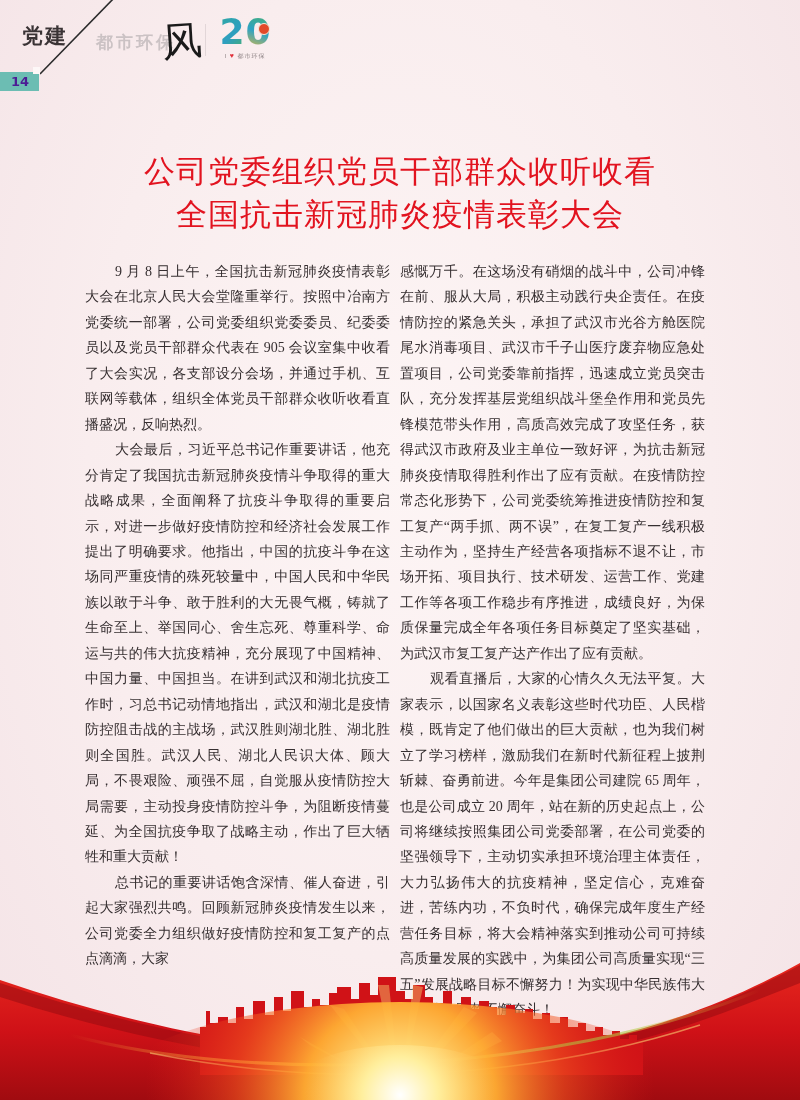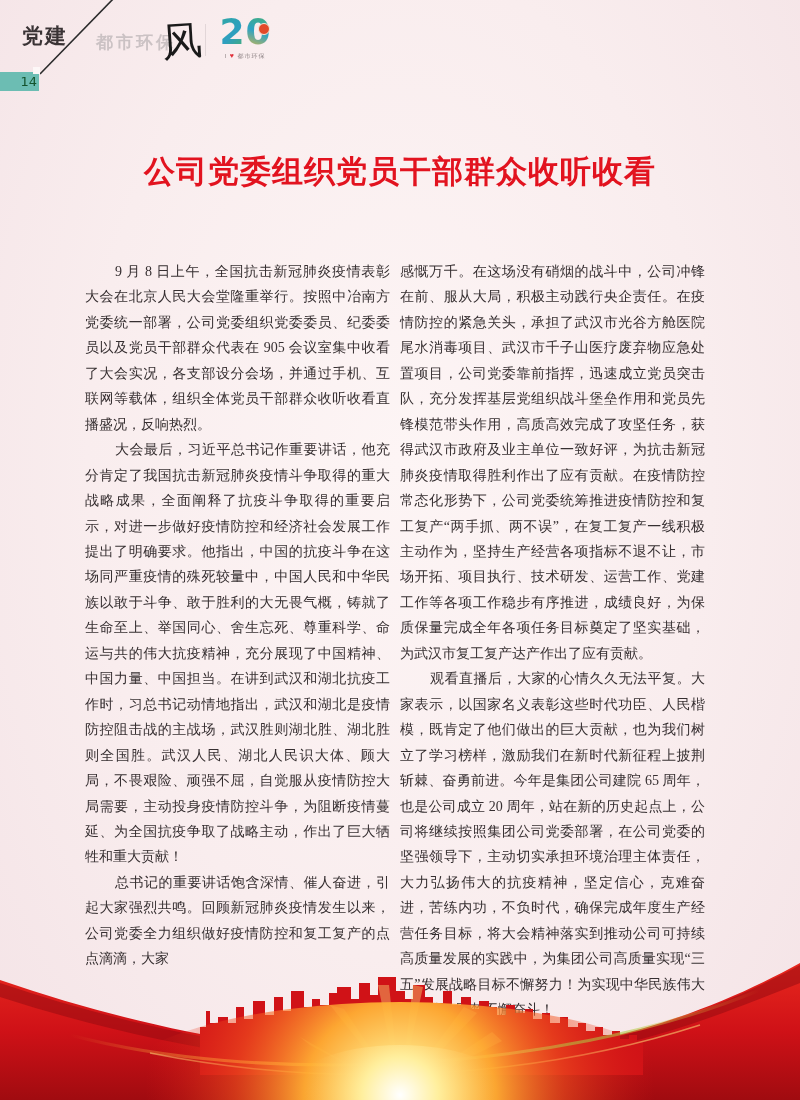--- a/index.html
+++ b/index.html
@@ -11,22 +11,22 @@
 
   
   .section-label {
     position:absolute; left:22px; top:22px;
     font-size:21px; font-weight:bold; color:#3a3335; letter-spacing:2px;
     font-family:"Liberation Sans","DejaVu Sans",sans-serif;
   }
   .corner-line { position:absolute; left:0; top:0; width:140px; height:90px; }
   .page-tab {
     position:absolute; left:0; top:72px; width:39px; height:19px;
-    background:#6cbdb3; color:#14532d; font-size:13px; line-height:19px;
-    text-align:right; padding-right:2px; font-family:"DejaVu Sans",sans-serif;
+    background:#6cbdb3; color:#4c1d95; font-size:13px; line-height:19px;
+    text-align:right; padding-right:10px; font-family:"DejaVu Sans",sans-serif;font-weight:bold;
   }
   .tab-square { position:absolute; left:33px; top:67px; width:7px; height:7px; background:#fdf7f7; }
   .brand-watermark {
     position:absolute; left:96px; top:31px;
     font-size:17px; color:#cbc2c4; letter-spacing:3px; font-weight:bold;
     font-family:"Liberation Serif","DejaVu Serif",serif;
   }
   .brand-calligraphy {
     position:absolute; left:162px; top:14px; font-size:40px; color:#1a1a1a;
     font-family:"Liberation Serif","DejaVu Serif",serif; transform:rotate(-4deg);
@@ -49,21 +49,21 @@
   .logo-dot {
     position:absolute; right:1px; top:9px; width:12px; height:12px;
     background:#e2492a; border-radius:50%; border:1px solid #f6e7d8;
   }
   .logo-tagline { margin-top:2px; font-size:6px; color:#8f8486; letter-spacing:1px; }
   .logo-tagline .heart { color:#e0303a; font-size:7px; }
 
   
   .article-title {
     position:absolute; left:0; right:0; top:150px; text-align:center;
-    color:#e2131f; font-weight:bold; letter-spacing:1px;
+    color:#e2131f; font-weight:normal; letter-spacing:1px;
     font-family:"Liberation Serif","DejaVu Serif",serif;
   }
   .article-title .line { font-size:31px; line-height:43px; }
 
   
   .col { position:absolute; top:259px; width:305px; }
   .col-left  { left:85px; }
   .col-right { left:400px; }
   .col p {
     font-size:14px; line-height:25.45px; text-align:justify;
@@ -103,20 +103,21 @@
       <span class="logo-digit-zero">0<span class="logo-dot"></span></span>
     </div>
     <div class="logo-tagline"><span>I</span>
       <span class="heart">♥</span>
       <span>都市环保</span>
     </div>
   </div>
 
   <div class="article-title">
     <div class="line">公司党委组织党员干部群众收听收看</div>
+    <div class="line">全国抗击新冠肺炎疫情表彰大会</div>
   </div>
 
   <div class="col col-left">
     <p class="indent">9 月 8 日上午，全国抗击新冠肺炎疫情表彰大会在北京人民大会堂隆重举行。按照中冶南方党委统一部署，公司党委组织党委委员、纪委委员以及党员干部群众代表在 905 会议室集中收看了大会实况，各支部设分会场，并通过手机、互联网等载体，组织全体党员干部群众收听收看直播盛况，反响热烈。</p>
     <p class="indent">大会最后，习近平总书记作重要讲话，他充分肯定了我国抗击新冠肺炎疫情斗争取得的重大战略成果，全面阐释了抗疫斗争取得的重要启示，对进一步做好疫情防控和经济社会发展工作提出了明确要求。他指出，中国的抗疫斗争在这场同严重疫情的殊死较量中，中国人民和中华民族以敢于斗争、敢于胜利的大无畏气概，铸就了生命至上、举国同心、舍生忘死、尊重科学、命运与共的伟大抗疫精神，充分展现了中国精神、中国力量、中国担当。在讲到武汉和湖北抗疫工作时，习总书记动情地指出，武汉和湖北是疫情防控阻击战的主战场，武汉胜则湖北胜、湖北胜则全国胜。武汉人民、湖北人民识大体、顾大局，不畏艰险、顽强不屈，自觉服从疫情防控大局需要，主动投身疫情防控斗争，为阻断疫情蔓延、为全国抗疫争取了战略主动，作出了巨大牺牲和重大贡献！</p>
     <p class="indent">总书记的重要讲话饱含深情、催人奋进，引起大家强烈共鸣。回顾新冠肺炎疫情发生以来，公司党委全力组织做好疫情防控和复工复产的点点滴滴，大家</p>
   </div>
 
   <div class="col col-right">
     <p>感慨万千。在这场没有硝烟的战斗中，公司冲锋在前、服从大局，积极主动践行央企责任。在疫情防控的紧急关头，承担了武汉市光谷方舱医院尾水消毒项目、武汉市千子山医疗废弃物应急处置项目，公司党委靠前指挥，迅速成立党员突击队，充分发挥基层党组织战斗堡垒作用和党员先锋模范带头作用，高质高效完成了攻坚任务，获得武汉市政府及业主单位一致好评，为抗击新冠肺炎疫情取得胜利作出了应有贡献。在疫情防控常态化形势下，公司党委统筹推进疫情防控和复工复产“两手抓、两不误”，在复工复产一线积极主动作为，坚持生产经营各项指标不退不让，市场开拓、项目执行、技术研发、运营工作、党建工作等各项工作稳步有序推进，成绩良好，为保质保量完成全年各项任务目标奠定了坚实基础，为武汉市复工复产达产作出了应有贡献。</p>

